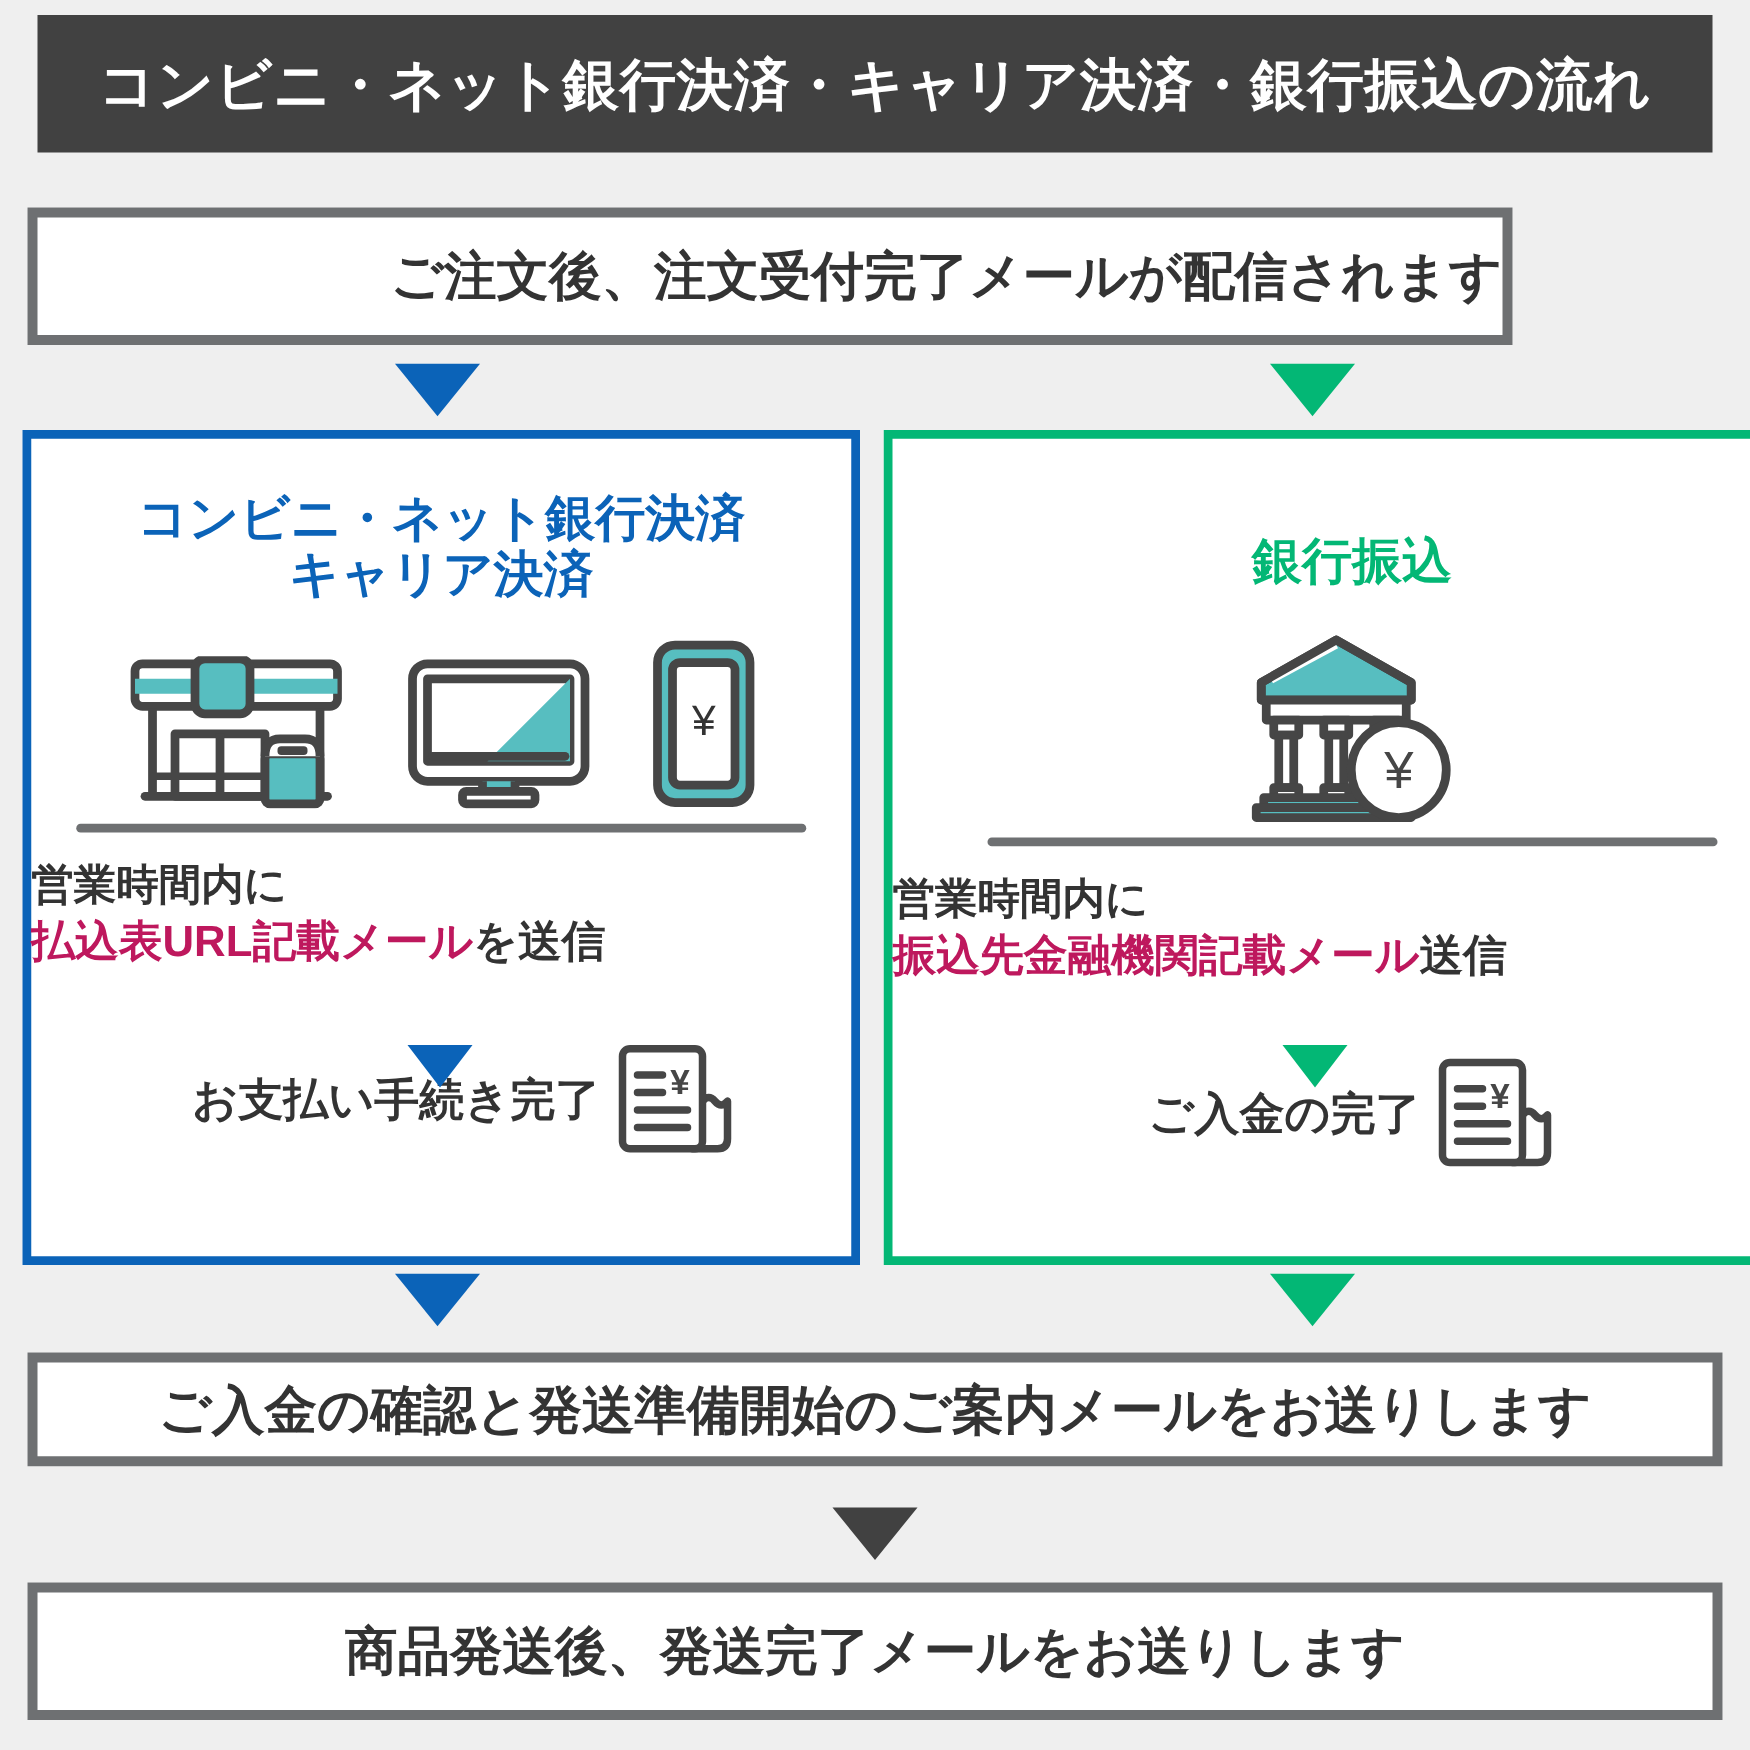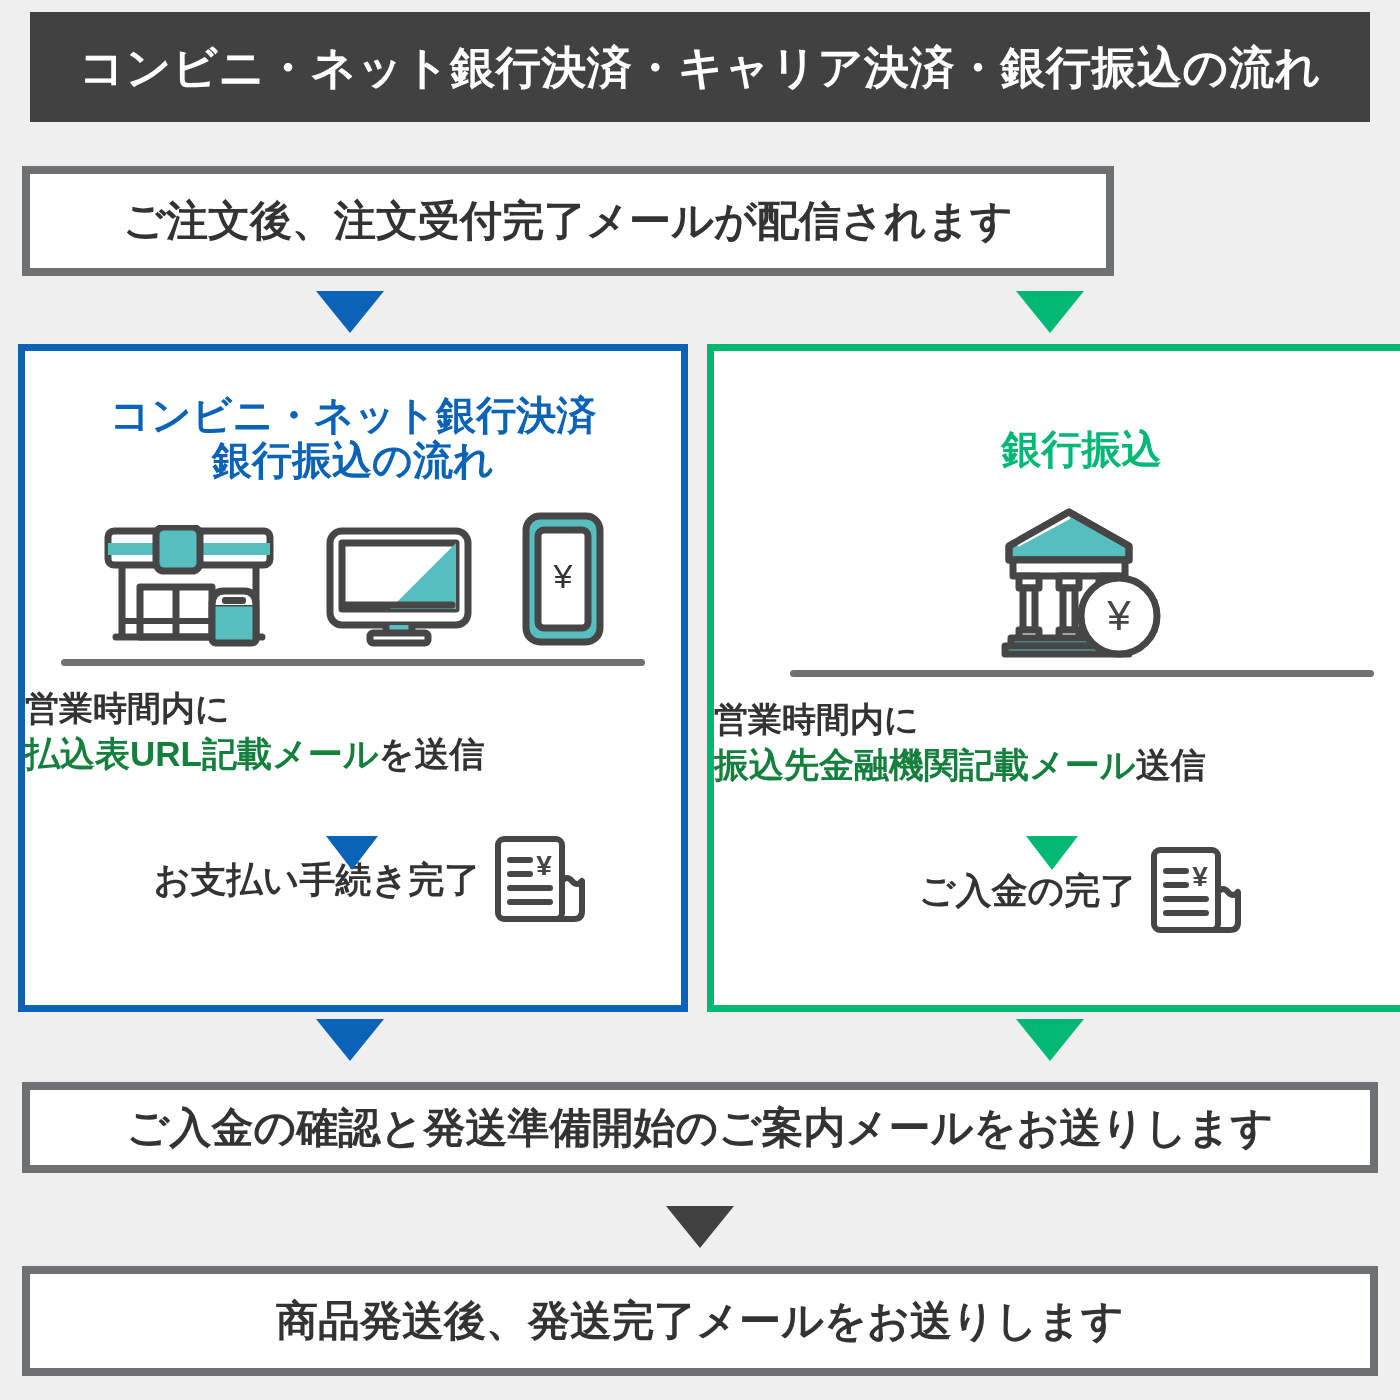--- a/index.html
+++ b/index.html
@@ -24,21 +24,21 @@
   }
 
   
   .step-box{
     position:absolute;background:#ffffff;border:8px solid #6e7072;
     display:flex;align-items:center;justify-content:center;box-sizing:border-box;
   }
   .step-box .txt{
     color:#333333;font-size:42px;font-weight:bold;white-space:nowrap;line-height:1;
   }
-  #step-order{left:22px;top:166px;width:1092px;height:110px;}
+  #step-order{left:22px;top:166px;width:1188px;height:110px;justify-content:flex-end;}
   #step-confirm{left:22px;top:1082px;width:1356px;height:91px;align-items:center;}
   #step-shipped{left:22px;top:1266px;width:1356px;height:110px;}
 
   
   .tri{position:absolute;width:0;height:0;
        border-left:34px solid transparent;border-right:34px solid transparent;}
   .tri.blue{border-top:42px solid #0b63b8;}
   .tri.green{border-top:42px solid #03b775;}
   .tri.dark{border-top:42px solid #414141;}
   .tri.small{border-left:26px solid transparent;border-right:26px solid transparent;}
@@ -75,21 +75,21 @@
   .divider{
     width:584px;height:7px;background:#6e7072;border-radius:4px;
     margin:12px auto 0 auto;
   }
 
   .note{
     text-align:left;font-weight:bold;color:#333333;line-height:1.22;
     font-size:34px;margin-top:22px;
   }
   .note .plain{color:#333333;}
-  .note .hl{color:#15803d;}
+  .note .hl{color:#be185d;}
   .note .line1{display:block;font-size:34px;}
   .note .line2{display:block;font-size:35px;margin-top:4px;}
 
   .complete-row{
     display:flex;align-items:center;justify-content:center;gap:8px;margin-top:14px;
   }
   .complete-row .label{
     font-size:36px;font-weight:bold;color:#333333;white-space:nowrap;line-height:1;
   }
   svg{display:block;}
@@ -107,21 +107,21 @@
     <span class="txt">ご注文後、注文受付完了メールが配信されます</span>
   </div>
 
   <div class="tri blue" id="tri-top-left"></div>
   <div class="tri green" id="tri-top-right"></div>
 
   <div class="panel" id="panel-conveni">
 
     <div class="panel-head">
       <span>コンビニ・ネット銀行決済</span>
-      <span class="l2">銀行振込の流れ</span>
+      <span class="l2">キャリア決済</span>
     </div>
 
     <div class="icon-row">
 
       <span>
         <svg width="178" height="122" viewBox="0 0 178 122">
           <g fill="none" stroke="#464646" stroke-width="7" stroke-linejoin="round">
             <rect x="8" y="6" width="162" height="34" rx="6" fill="#ffffff"></rect>
             <rect x="8" y="18" width="162" height="12" fill="#57bec0" stroke="none"></rect>
             <rect x="56" y="2" width="44" height="44" rx="8" fill="#57bec0"></rect>

